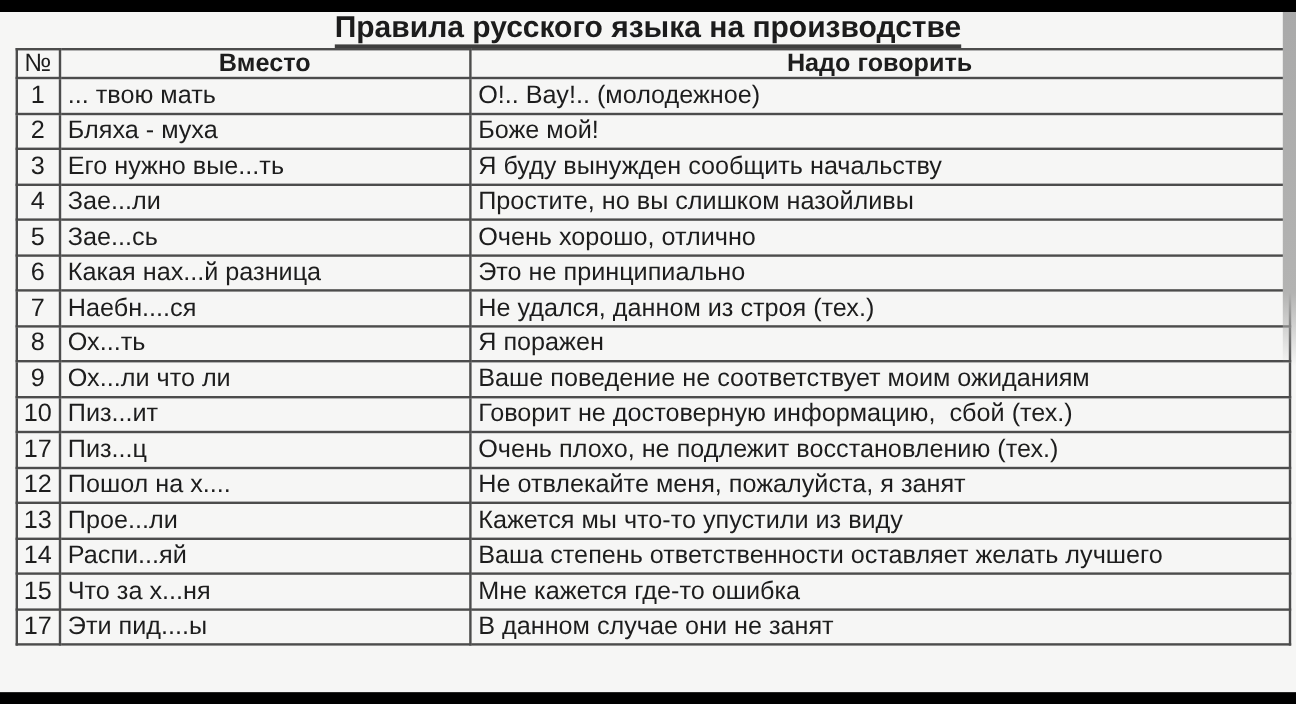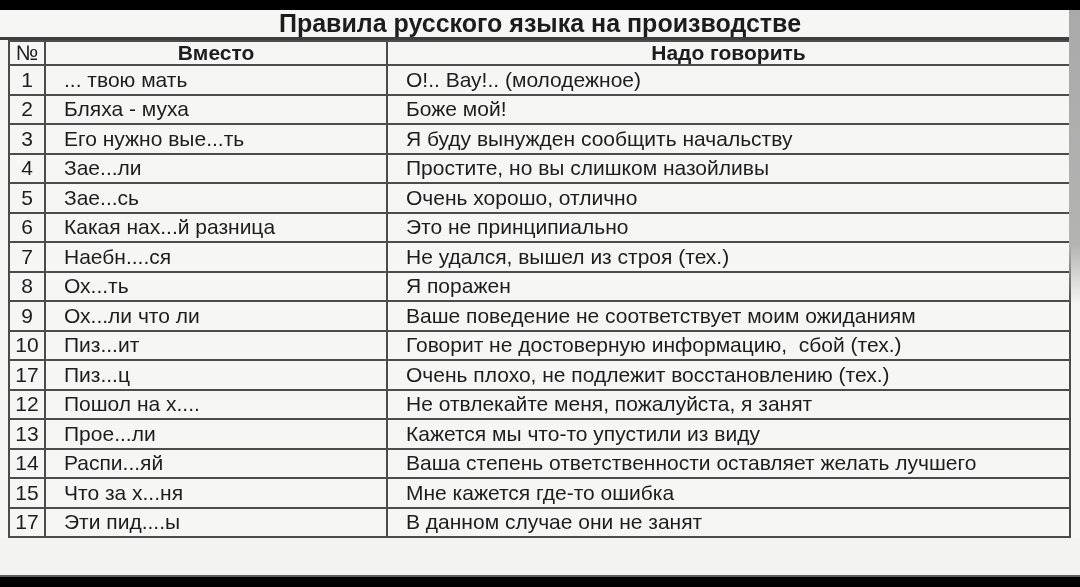--- a/index.html
+++ b/index.html
@@ -28,20 +28,21 @@
 
   .content {
     position: absolute;
     top: 10px;
     left: 0;
     width: 100%;
     height: 567px;
     background: #f6f6f5;
     display: flex;
     flex-direction: column;
+    align-items: center;
   }
 
   .page-title {
     flex: 0 0 27px;
     line-height: 27px;
     text-align: center;
     font-weight: bold;
     font-size: 25px;
     color: #1c1c1c;
     border-bottom: 3px solid #3e3e3e;
@@ -51,21 +52,21 @@
   table.rules-table {
     border-collapse: collapse;
     table-layout: fixed;
     width: calc(100% - 17px);
     margin-left: 8px;
     flex: 0 0 auto;
   }
   .rules-table th,
   .rules-table td {
     border: 2px solid #4c4c4c;
-    padding: 0 18px;
+    padding: 0 6px;
     color: #1d1d1d;
     vertical-align: middle;
     overflow: hidden;
     white-space: pre-wrap;
   }
   .rules-table thead th {
     height: 21px;
     font-size: 21px;
     line-height: 22px;
     text-align: center;
@@ -159,21 +160,21 @@
 
   <tr>
     <td class="cell-number">6</td>
     <td class="cell-instead">Какая нах...й разница</td>
     <td class="cell-say">Это не принципиально</td>
   </tr>
 
   <tr>
     <td class="cell-number">7</td>
     <td class="cell-instead">Наебн....ся</td>
-    <td class="cell-say">Не удался, вышел из строя (тех.)</td>
+    <td class="cell-say">Не удался, данном из строя (тех.)</td>
   </tr>
 
   <tr>
     <td class="cell-number">8</td>
     <td class="cell-instead">Ох...ть</td>
     <td class="cell-say">Я поражен</td>
   </tr>
 
   <tr>
     <td class="cell-number">9</td>

